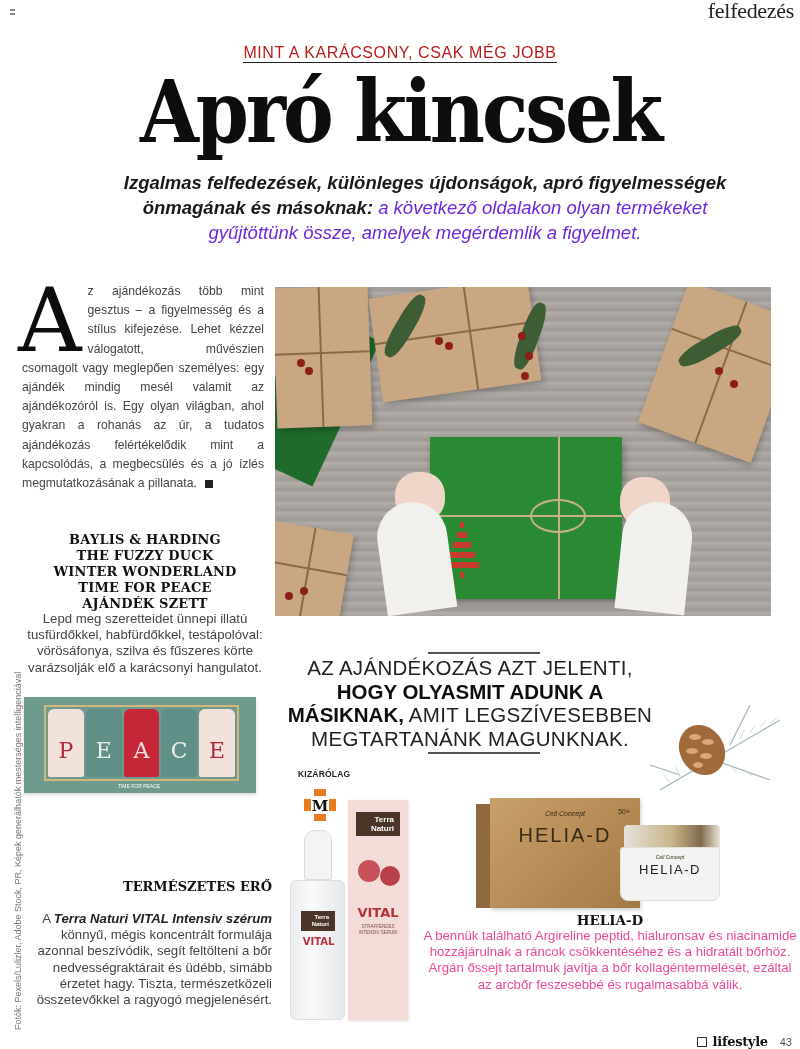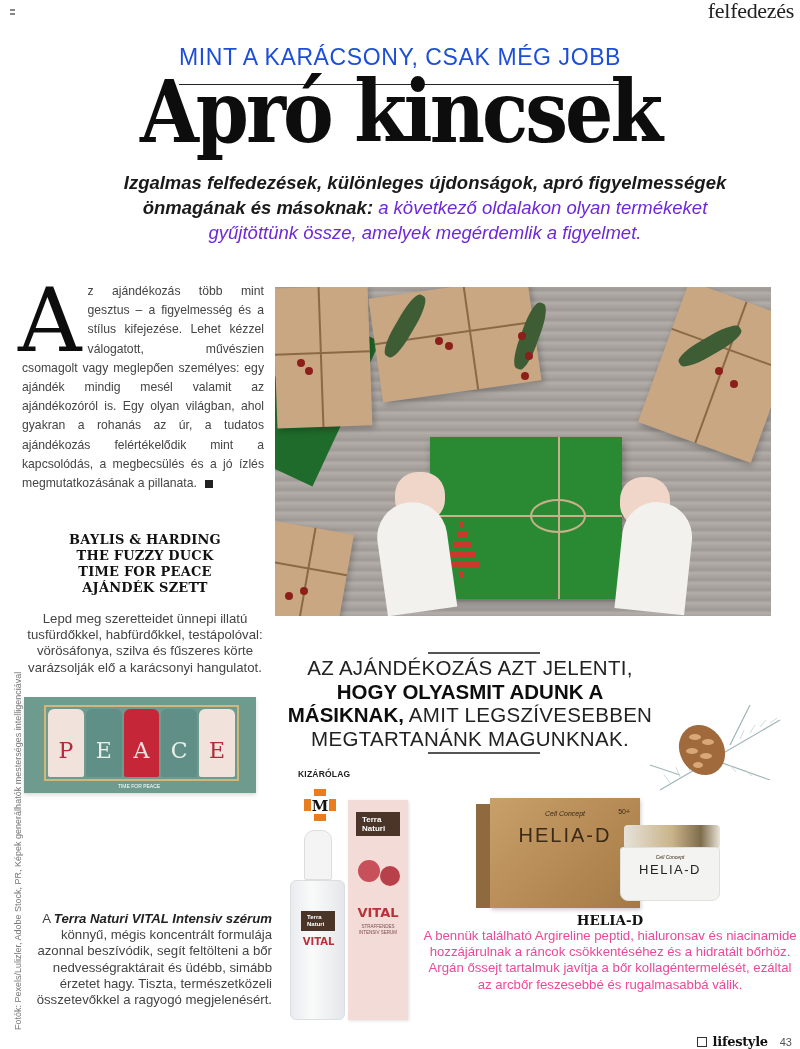--- a/index.html
+++ b/index.html
@@ -6,21 +6,21 @@
   html, body { width: 800px; height: 1049px; background: #fff; overflow: hidden; }
   body { position: relative; font-family: "Liberation Sans", sans-serif; color: #1a1a1a; }
 
   .abs { position: absolute; }
 
   
   .top-mark { left: 10px; top: 9px; width: 5px; height: 6px; border-top: 2px solid #888; border-bottom: 2px solid #888; }
   .section-label { right: 6px; top: -2px; font-family: "Liberation Serif", serif; font-size: 22px; color: #222; letter-spacing: -0.3px; }
 
   .kicker { left: 0; width: 800px; top: 44px; text-align: center; }
-  .kicker span { font-family: "Liberation Sans", sans-serif; font-size: 23px; letter-spacing: 0.6px; color: #1d4ed8; border-bottom: 1.5px solid #222; padding-bottom: 14px; }
+  .kicker span { font-family: "Liberation Sans", sans-serif; font-size: 16px; letter-spacing: 0.6px; color: #b91c1c; border-bottom: 1.5px solid #222; padding-bottom: 1px; }
 
   .title { left: 0; width: 800px; top: 68px; text-align: center; font-family: "DejaVu Serif", serif; font-weight: bold; font-size: 76px; letter-spacing: -3px; line-height: 80px; color: #0d0d0d; transform: scaleY(1.12); transform-origin: top center; }
 
   .lead { left: 100px; width: 650px; top: 170px; text-align: center; font-size: 18.5px; line-height: 25px; color: #1a1a1a; }
   .lead b { font-weight: bold; font-style: italic; }
   .lead i { font-style: italic; font-weight: normal; color: #6d28d9; }
 
   
   .intro { left: 22px; top: 282px; width: 242px; font-size: 12.2px; line-height: 19.2px; color: #444; text-align: justify; }
   .dropcap { float: left; font-family: "DejaVu Serif", serif; font-size: 88px; line-height: 70px; height: 72px; margin: 4px 6px 0 -4px; color: #0d0d0d; }
@@ -73,21 +73,21 @@
   .quote { left: 280px; top: 650px; width: 380px; text-align: center; font-size: 20.5px; line-height: 23.5px; letter-spacing: 0.3px; color: #222; }
   .quote b { font-weight: 900; letter-spacing: 0; color: #0d0d0d; }
 
   .pinecone { left: 640px; top: 695px; width: 150px; height: 100px; }
 
   
   .exclusive { left: 298px; top: 769px; font-size: 8.5px; font-weight: bold; letter-spacing: 0.2px; color: #222; }
   .mlogo { left: 304px; top: 789px; width: 32px; height: 32px; }
 
   .serum-box { left: 348px; top: 800px; width: 60px; height: 220px; background: #f3dcd8; box-shadow: 1px 1px 3px rgba(0,0,0,.12); }
-  .tn-logo { position: absolute; background: #4a3528; color: #fff; font-size: 8px; font-weight: bold; text-align: left; line-height: 9px; padding: 3px 6px; }
+  .tn-logo { position: absolute; background: #4a3528; color: #fff; font-size: 8px; font-weight: bold; text-align: right; line-height: 9px; padding: 3px 6px; }
   .vital { position: absolute; color: #b8323a; font-family: "DejaVu Sans", sans-serif; font-weight: bold; text-align: center; }
   .serum-bottle { left: 290px; top: 830px; width: 55px; height: 190px; }
   .pump { position: absolute; left: 14px; top: 0; width: 28px; height: 50px; background: #f4f4f4; border: 1px solid #ddd; border-radius: 10px 10px 2px 2px; }
   .glass { position: absolute; left: 0; top: 50px; width: 55px; height: 140px; background: linear-gradient(90deg,#e9ecee,#fafafa 40%,#e4e7ea); border: 1px solid #dcdfe2; border-radius: 6px; }
 
   .p2-title { left: 40px; top: 879px; width: 232px; text-align: right; font-family: "DejaVu Serif", serif; font-weight: bold; font-size: 13px; line-height: 16px; color: #111; }
   .p2-desc { left: 25px; top: 911px; width: 247px; text-align: right; font-size: 13.2px; line-height: 16.2px; color: #444; }
   .p2-desc i { font-weight: bold; color: #222; }
 
   
@@ -164,20 +164,21 @@
   </div>
   <div class="hand l"></div>
   <div class="hand r"></div>
   <div class="sleeve l"></div>
   <div class="sleeve r"></div>
 </div>
 
 <div class="abs p1-title">
   <div>BAYLIS &amp; HARDING</div>
   <div>THE FUZZY DUCK</div>
+  <div>WINTER WONDERLAND</div>
   <div>TIME FOR PEACE</div>
   <div>AJÁNDÉK SZETT</div>
 </div>
 <div class="abs p1-desc">Lepd meg szeretteidet ünnepi illatú tusfürdőkkel, habfürdőkkel, testápolóval: vörösáfonya, szilva és fűszeres körte varázsolják elő a karácsonyi hangulatot.</div>
 
 <div class="abs peace-box">
   <div class="peace-window">
     <div class="bottle" style="background:#f1e3dc;color:#b3283a;">P</div>
     <div class="bottle" style="background:#5f8f86;color:#e8efe9;">E</div>
     <div class="bottle" style="background:#c52638;color:#f3dfe0;">A</div>
@@ -237,20 +238,21 @@
   <div class="glass">
     <div class="tn-logo" style="left:10px;top:30px;width:34px;font-size:6px;line-height:7px;">
       <div>Terra</div>
       <div>Naturi</div>
     </div>
     <div class="vital" style="left:0;top:55px;width:55px;font-size:10px;">VITAL</div>
   </div>
 </div>
 
 <div class="abs p2-title">
+  <div>TERMÉSZETES ERŐ</div>
 </div>
 <div class="abs p2-desc">
   <span>A </span><i>Terra Naturi VITAL Intensiv szérum</i><span> könnyű, mégis koncentrált formulája azonnal beszívódik, segít feltölteni a bőr nedvességraktárait és üdébb, simább érzetet hagy. Tiszta, természetközeli összetevőkkel a ragyogó megjelenésért.</span>
 </div>
 
 <div class="abs helia-box">
   <div class="helia-side"></div>
   <div class="helia-t" style="top:12px;font-size:7px;font-style:italic;">Cell Concept</div>
   <div class="helia-t" style="top:10px;left:60px;width:80px;text-align:right;font-size:7px;">50+</div>
   <div class="helia-t" style="top:26px;font-size:20px;letter-spacing:2px;">HELIA-D</div>

